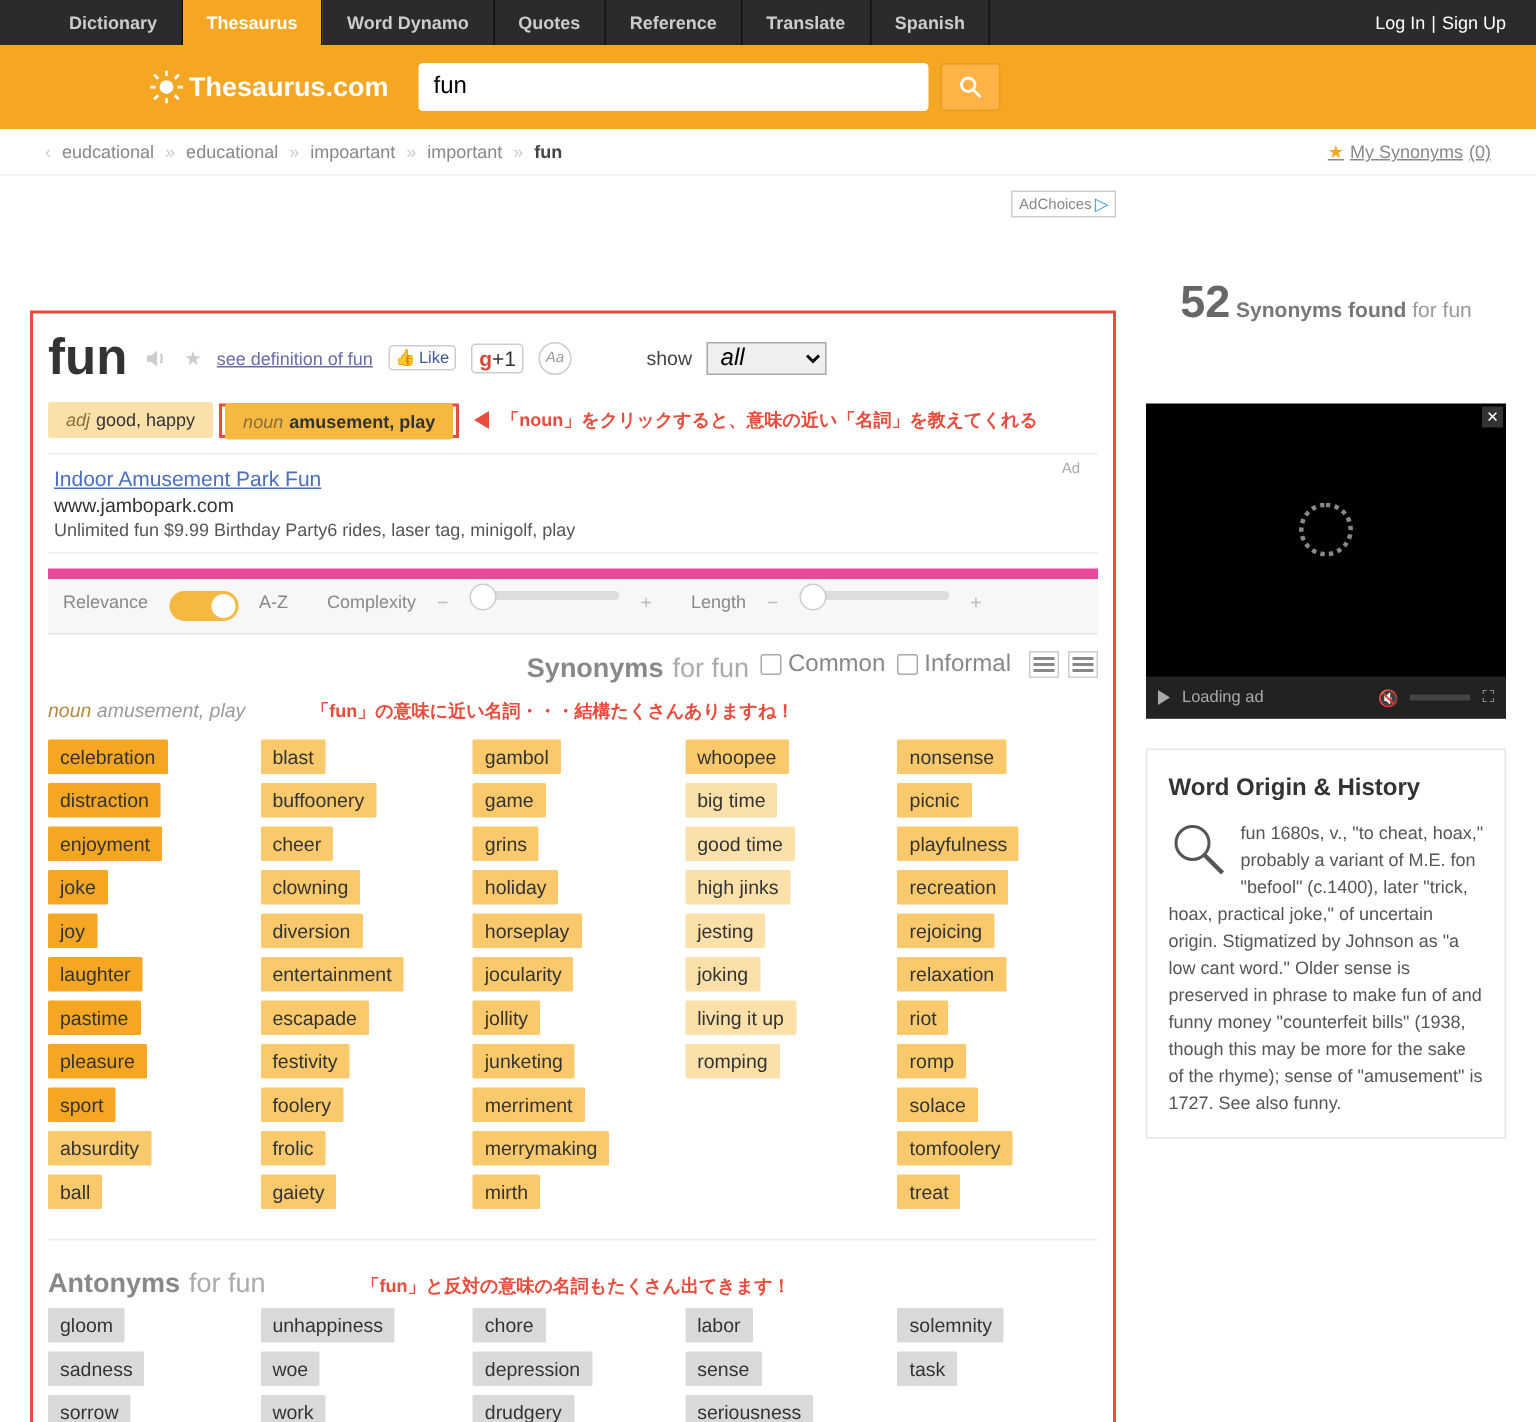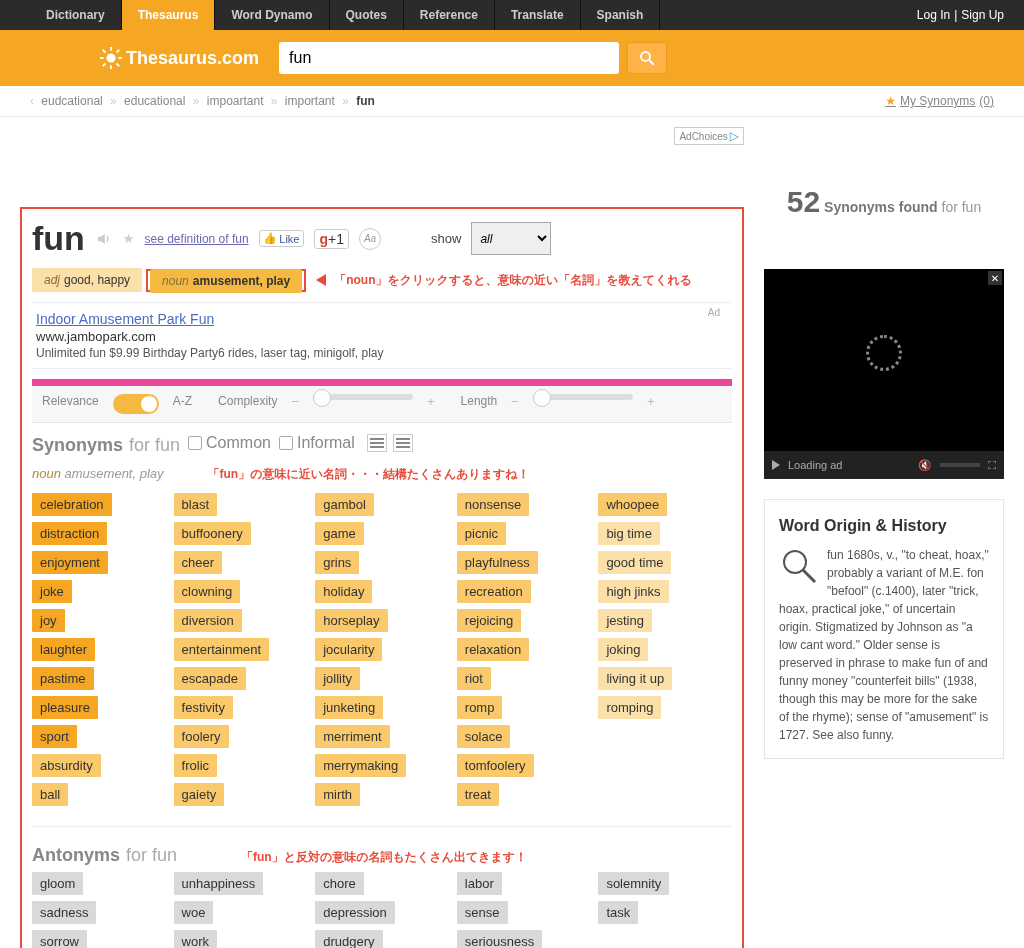--- a/index.html
+++ b/index.html
@@ -20,21 +20,21 @@
 .my-syn { color: #888; text-decoration: underline; display:flex; align-items:center; gap:4px;}
 .container { display: flex; padding: 10px 20px; gap: 20px; }
 .main { flex: 1; }
 .redbox-outer { border: 2px solid #e74c3c; padding: 10px; margin-top:80px; }
 .word-header { display: flex; align-items: center; gap: 10px; margin-bottom: 10px; }
 .word-title { font-size: 34px; font-weight: bold; color: #333; }
 .def-link { color: #6a6aaa; text-decoration: underline; font-size: 12px; }
 .fb-like { border: 1px solid #ccc; border-radius: 3px; padding: 1px 4px; font-size: 11px; color: #3b5998; display:inline-flex; align-items:center; gap:2px;}
 .gplus { border: 1px solid #ccc; border-radius: 3px; padding: 1px 4px; font-size: 14px; }
 .aa-circle { width: 22px; height: 22px; border: 1px solid #ccc; border-radius: 50%; display: flex; align-items: center; justify-content: center; font-size: 10px; color: #999; font-style:italic;}
-.show-select { border: 1px solid #aaa; height: 33px; font-size: 12px; font-style: italic; padding:0 4px; width:80px;}
+.show-select { border: 1px solid #aaa; height: 22px; font-size: 16px; font-style: italic; padding:0 4px; width:80px;}
 .sense-tabs { display: flex; gap: 4px; margin-bottom: 4px; align-items: center; }
 .sense-tab { background: #fce0a9; padding: 5px 12px; font-size: 12px; border-radius: 2px; cursor: pointer; position:relative; }
 .sense-tab.active { background: #f5b942; }
 .sense-tab .pos { font-style: italic; color: #8a6d3b; margin-right: 4px; }
 .sense-tab.active .pos { color: #8a6d3b; }
 .sense-tab.active .txt { font-weight: bold; color: #333; }
 .triangle { width:0;height:0;border-top:6px solid transparent;border-bottom:6px solid transparent;border-right:10px solid #e74c3c; margin-left:6px;}
 .red-annot { color: #e74c3c; font-size: 12px; font-weight: bold; margin-left: 4px; }
 .redbox-sense { border: 2px solid #e74c3c; padding: 2px; display: inline-block; }
 .adblock { border-top: 1px solid #eee; border-bottom: 1px solid #eee; padding: 8px 4px; margin: 10px 0; position:relative; }
@@ -43,21 +43,21 @@
 .adblock .ad-desc { color: #555; font-size: 12px; margin-top:2px;}
 .adblock .ad-tag { position:absolute; top:4px; right:12px; color:#aaa; font-size:10px;}
 .controls-row { display: flex; align-items: flex-start; gap: 14px; background: #f7f7f7; border-top:7px solid #ec4899;border-bottom:1px solid #e5e5e5; padding: 8px 10px; font-size: 12px; color: #888; }
 .toggle { width: 46px; height: 20px; background: #f5b942; border-radius: 10px; position: relative; }
 .toggle::after { content:''; position:absolute; right:2px; top:2px; width:16px; height:16px; background:#fff; border-radius:50%; }
 .slider { height: 6px; width: 100px; background: #ddd; border-radius: 3px; position: relative; }
 .slider::after { content:''; position:absolute; left:0; top:-5px; width:16px; height:16px; background:#fff; border:1px solid #ccc; border-radius:50%; }
 .minus,.plus{ color:#bbb; font-size:13px; }
 .section-head { font-size: 18px; color: #aaa; padding: 12px 0 6px; display:flex; align-items:center; gap:6px;}
 .section-head .strong { color: #888; font-weight: bold; }
-.filter-row { display:flex; justify-content:flex-start; align-items:center; margin-bottom:4px;}
+.filter-row { display:flex; justify-content:flex-end; align-items:center; margin-bottom:4px;}
 .pos-sub { font-style: italic; color: #b08a3f; font-size: 13px; margin-bottom: 12px; }
 .pos-sub .txt { color:#999; }
 .chk { display:inline-flex; align-items:center; gap:4px; color:#888; font-size:16px; margin-left:8px;}
 .chkbox { width:14px; height:14px; border:1px solid #aaa; border-radius:2px; background:#fff; }
 .layout-icons { display:flex; gap:6px; margin-left:12px;}
 .layout-icon { width:20px; height:18px; border:1px solid #ccc; display:flex; flex-direction:column; justify-content:space-around; padding:2px;}
 .layout-icon span{ display:block; height:2px; background:#888;}
 .word-grid { display: grid; grid-template-columns: repeat(5, 1fr); gap: 6px 8px; margin-bottom: 20px; }
 .word-col { display: flex; flex-direction: column; gap: 6px; align-items:flex-start; }
 .chip { padding: 4px 8px; font-size: 13px; color: #333; border-radius: 1px; cursor: pointer; display:inline-block;}
@@ -262,42 +262,42 @@
             <span class="chip s2">holiday</span>
             <span class="chip s2">horseplay</span>
             <span class="chip s2">jocularity</span>
             <span class="chip s2">jollity</span>
             <span class="chip s2">junketing</span>
             <span class="chip s2">merriment</span>
             <span class="chip s2">merrymaking</span>
             <span class="chip s2">mirth</span>
           </div>
           <div class="word-col">
+            <span class="chip s2">whoopee</span>
+            <span class="chip s3">big time</span>
+            <span class="chip s3">good time</span>
+            <span class="chip s3">high jinks</span>
+            <span class="chip s3">jesting</span>
+            <span class="chip s3">joking</span>
+            <span class="chip s3">living it up</span>
+            <span class="chip s3">romping</span>
+          </div>
+          <div class="word-col">
             <span class="chip s2">nonsense</span>
             <span class="chip s2">picnic</span>
             <span class="chip s2">playfulness</span>
             <span class="chip s2">recreation</span>
             <span class="chip s2">rejoicing</span>
             <span class="chip s2">relaxation</span>
             <span class="chip s2">riot</span>
             <span class="chip s2">romp</span>
             <span class="chip s2">solace</span>
             <span class="chip s2">tomfoolery</span>
             <span class="chip s2">treat</span>
           </div>
-          <div class="word-col">
-            <span class="chip s2">whoopee</span>
-            <span class="chip s3">big time</span>
-            <span class="chip s3">good time</span>
-            <span class="chip s3">high jinks</span>
-            <span class="chip s3">jesting</span>
-            <span class="chip s3">joking</span>
-            <span class="chip s3">living it up</span>
-            <span class="chip s3">romping</span>
-          </div>
         </div>
 
       <div style="display:flex;gap:60px;align-items:baseline;border-top:1px solid #eee;padding-top:6px">
         <div class="section-head">
           <span class="strong">Antonyms</span>
           <span>for fun</span>
         </div>
         <div class="red-annot">「fun」と反対の意味の名詞もたくさん出てきます！</div>
       </div>
 

